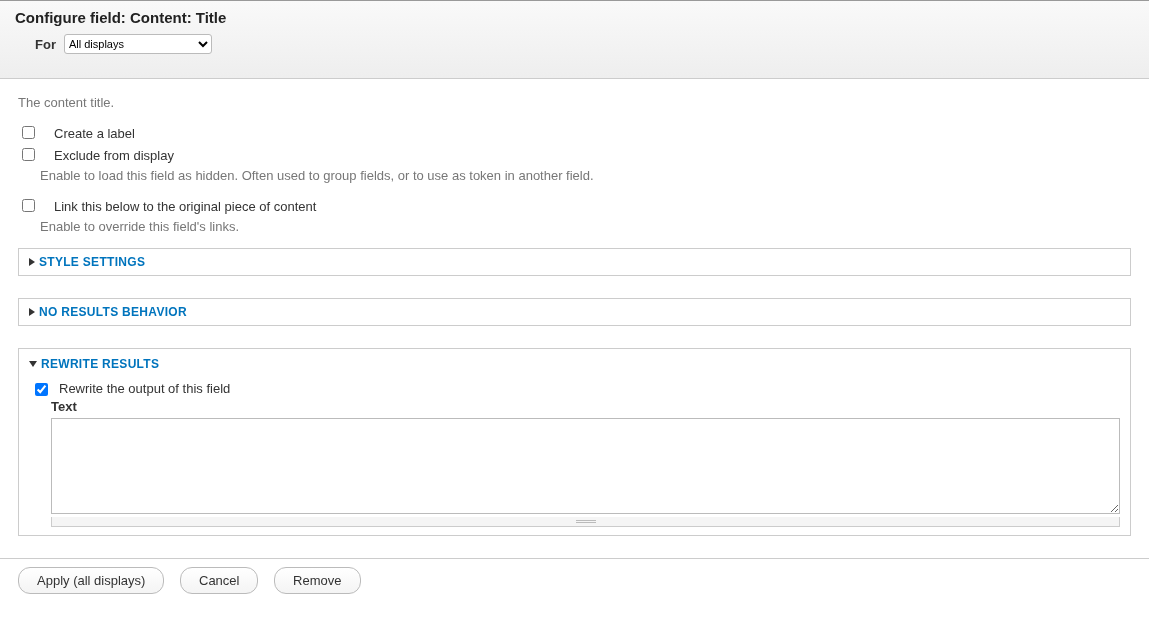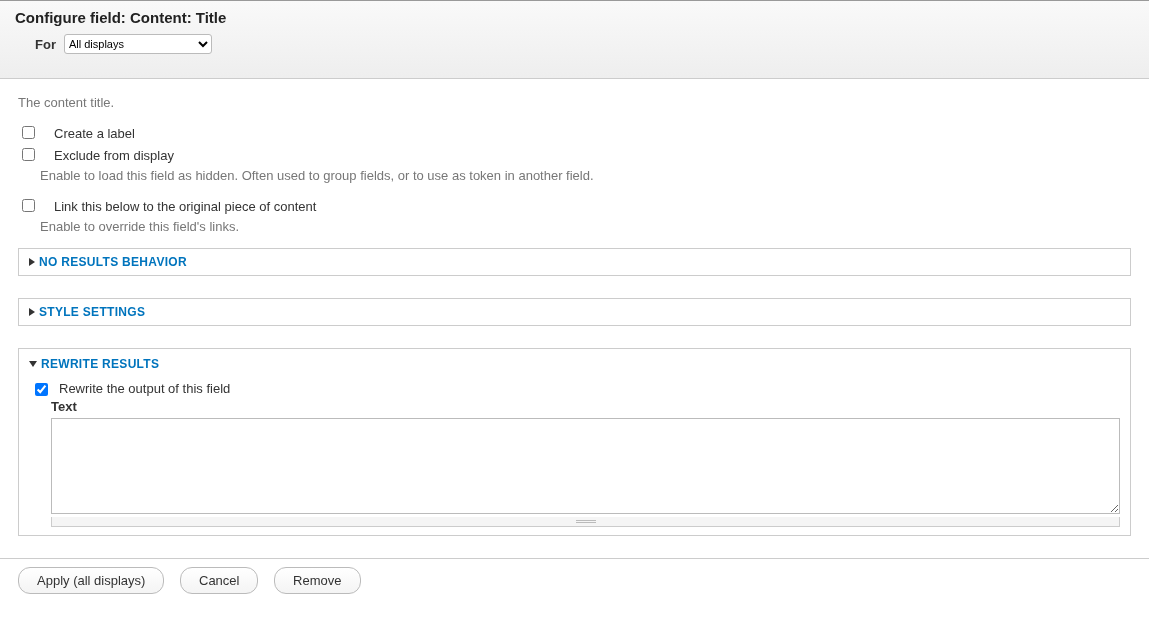--- a/index.html
+++ b/index.html
@@ -213,28 +213,28 @@
 
     <div class="checkbox-row">
       <input type="checkbox" style="">
       <span class="cb-label">Link this below to the original piece of content</span>
     </div>
     <div class="checkbox-desc">Enable to override this field's links.</div>
 
     <div class="fieldset collapsed">
       <div class="fieldset-legend">
         <span class="arrow right"></span>
-        <span class="legend-text">NO RESULTS BEHAVIOR</span>
+        <span class="legend-text">STYLE SETTINGS</span>
       </div>
     </div>
 
     <div class="fieldset collapsed">
       <div class="fieldset-legend">
         <span class="arrow right"></span>
-        <span class="legend-text">STYLE SETTINGS</span>
+        <span class="legend-text">NO RESULTS BEHAVIOR</span>
       </div>
     </div>
 
     <div class="fieldset">
       <div class="fieldset-legend">
         <span class="arrow down"></span>
         <span class="legend-text">REWRITE RESULTS</span>
       </div>
       <div class="fieldset-content">
 

